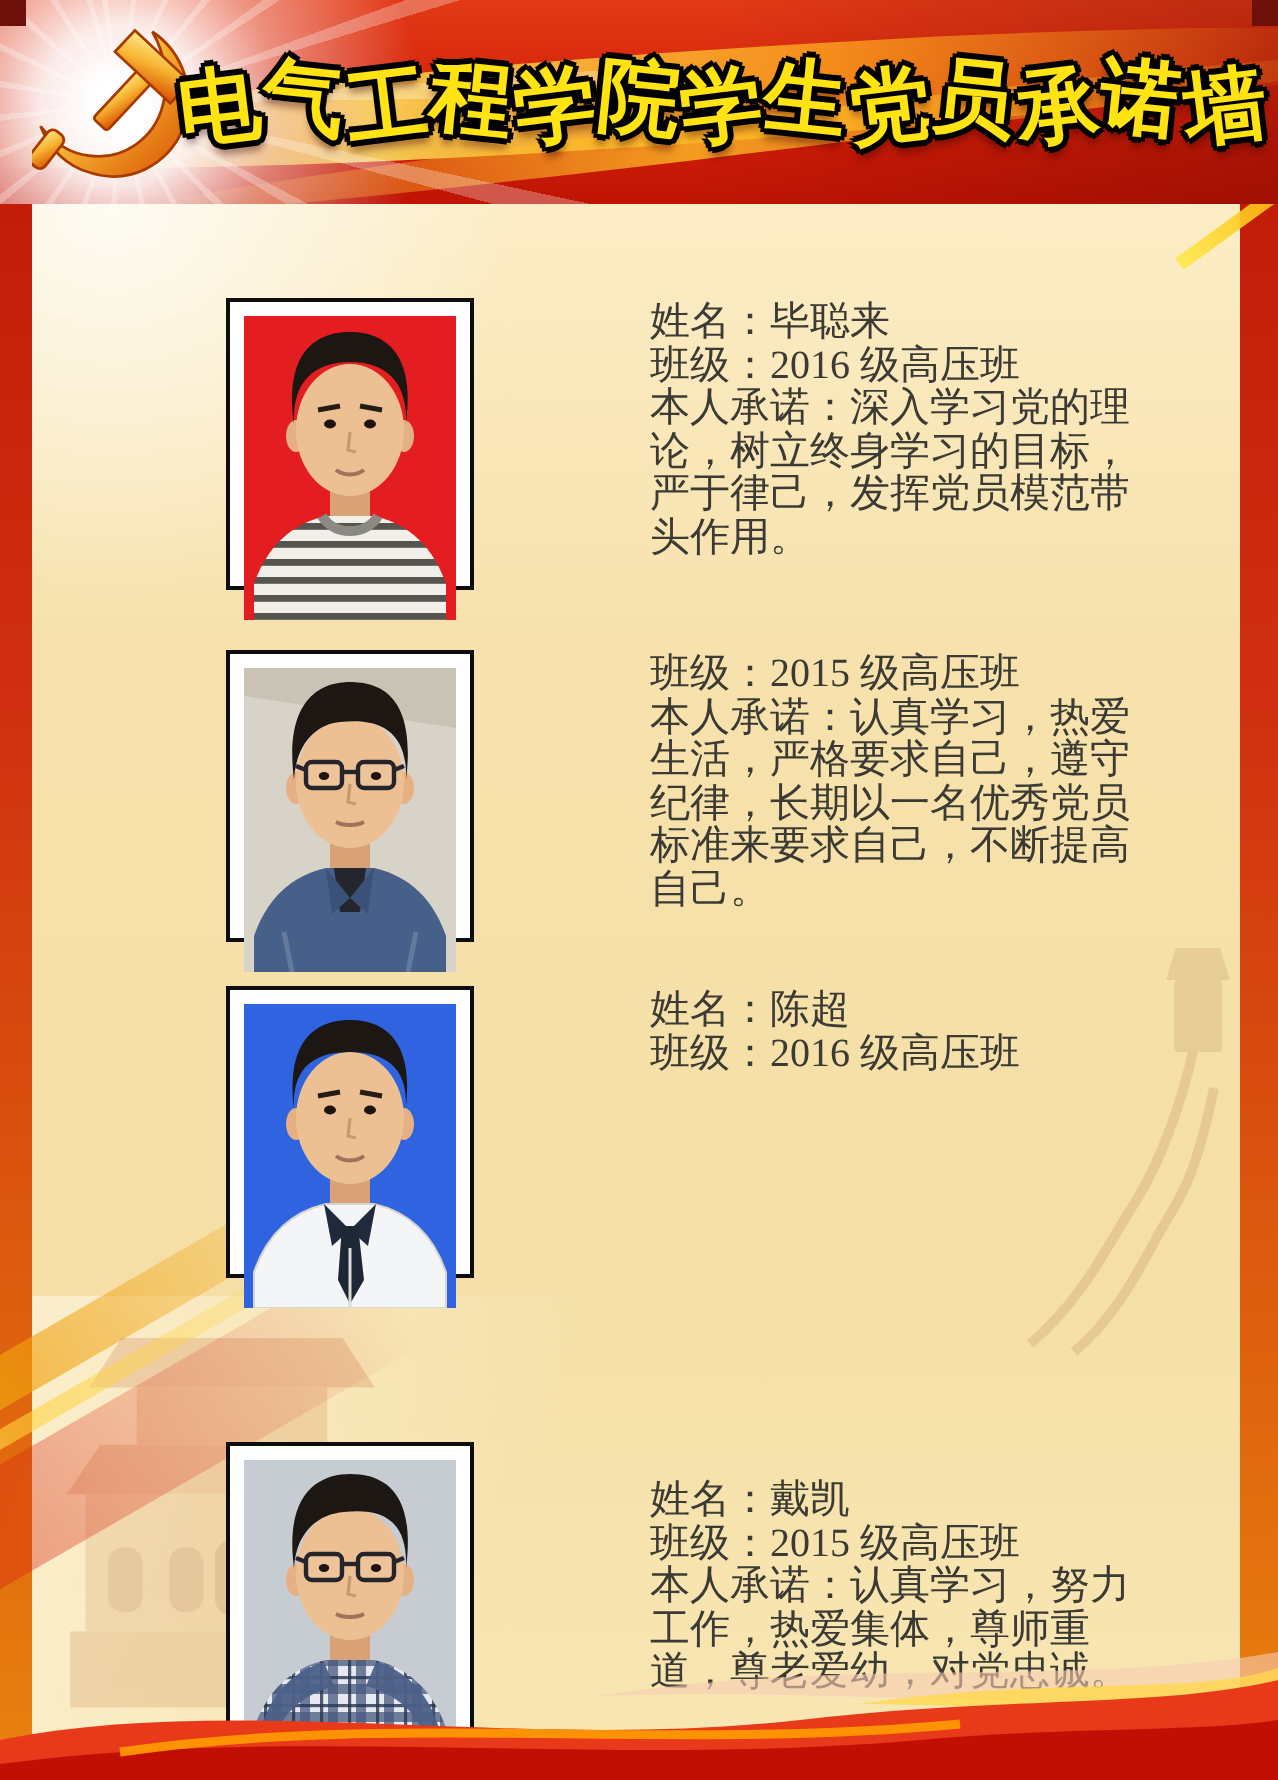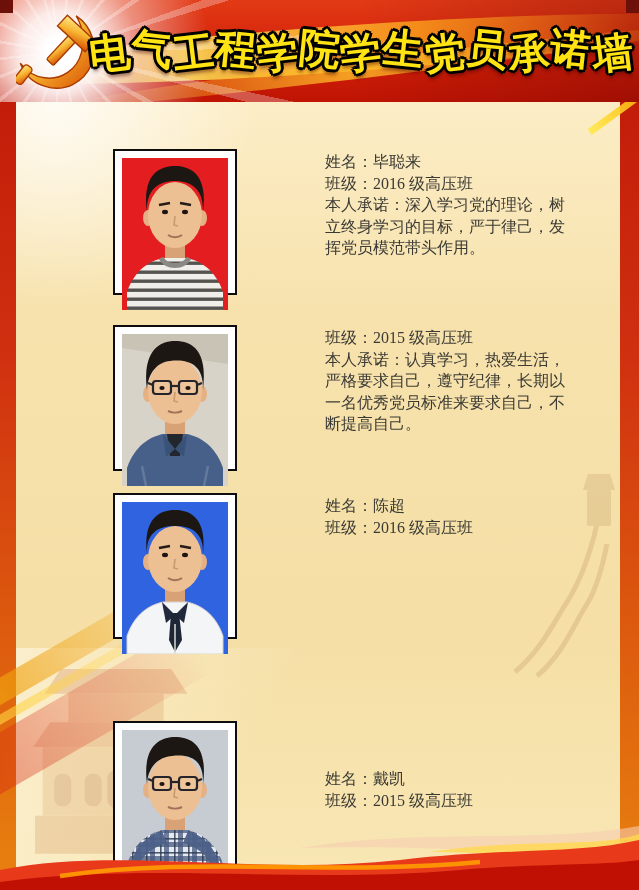--- a/index.html
+++ b/index.html
@@ -95,23 +95,23 @@
   }
   .photo {
     position:absolute; left:7px; top:7px; width:106px; height:152px;
     z-index:5; overflow:hidden;
   }
   .photo svg { display:block; width:106px; height:152px; }
 
   .info {
     position:absolute; left:325px; top:2px; width:246px;
     font-family:"Liberation Serif","DejaVu Serif",serif;
-    font-size:16px; line-height:21.5px; color:#3b3a34;
-  }
-  .p4 .info { top:19px;margin-top:28px; }
+    font-size:20px; line-height:21.5px; color:#3b3a34;
+  }
+  .p4 .info { top:19px; }
   .info p { margin:0; }
 
   
   .waves { position:absolute; left:0; bottom:0; width:639px; height:72px; z-index:4; }
 </style>
 </head>
 <body>
 
 <div class="poster">
 
@@ -319,20 +319,21 @@
           <ellipse cx="40" cy="54" rx="2.6" ry="2" fill="#1d150f"></ellipse>
             <ellipse cx="66" cy="54" rx="2.6" ry="2" fill="#1d150f"></ellipse>
           <path d="M53,58 L52,67 L56,68" stroke="#c89a6e" stroke-width="1.6" fill="none"></path>
           <path d="M46,77 C50,79 56,79 60,77" stroke="#a5705a" stroke-width="2" fill="none"></path>
         </svg>
       </div>
     </div>
     <div class="info">
       <p><span>姓名：</span><span>戴凯</span></p>
       <p><span>班级：</span><span>2015 级高压班</span></p>
+      <p><span>本人承诺：</span><span>认真学习，努力工作，热爱集体，尊师重道，尊老爱幼，对党忠诚。</span></p>
     </div>
   </section>
 
   <svg class="waves" viewBox="0 0 639 72" preserveAspectRatio="none" aria-hidden="true">
     <path d="M300,30 C420,10 540,26 639,8 L639,28 C520,38 420,26 300,30 Z" fill="#f6cdb2" opacity="0.6"></path>
     <path d="M430,34 C520,20 600,30 639,16 L639,34 C560,42 500,34 430,34 Z" fill="#ffd84d" opacity="0.8"></path>
     <path d="M0,52 C120,28 260,58 400,42 C500,30 580,36 639,22 L639,72 L0,72 Z" fill="#e8391b"></path>
     <path d="M150,68 C185,58 225,66 255,60 L255,72 L150,72 Z" fill="#7a9c2e" opacity="0.55"></path>
     <path d="M0,64 C150,44 300,66 460,52 C540,45 600,48 639,42 L639,72 L0,72 Z" fill="#c01004"></path>
     <path d="M60,58 C200,38 330,58 480,44" stroke="#ff9d00" stroke-width="4.5" fill="none" opacity="0.9"></path>

